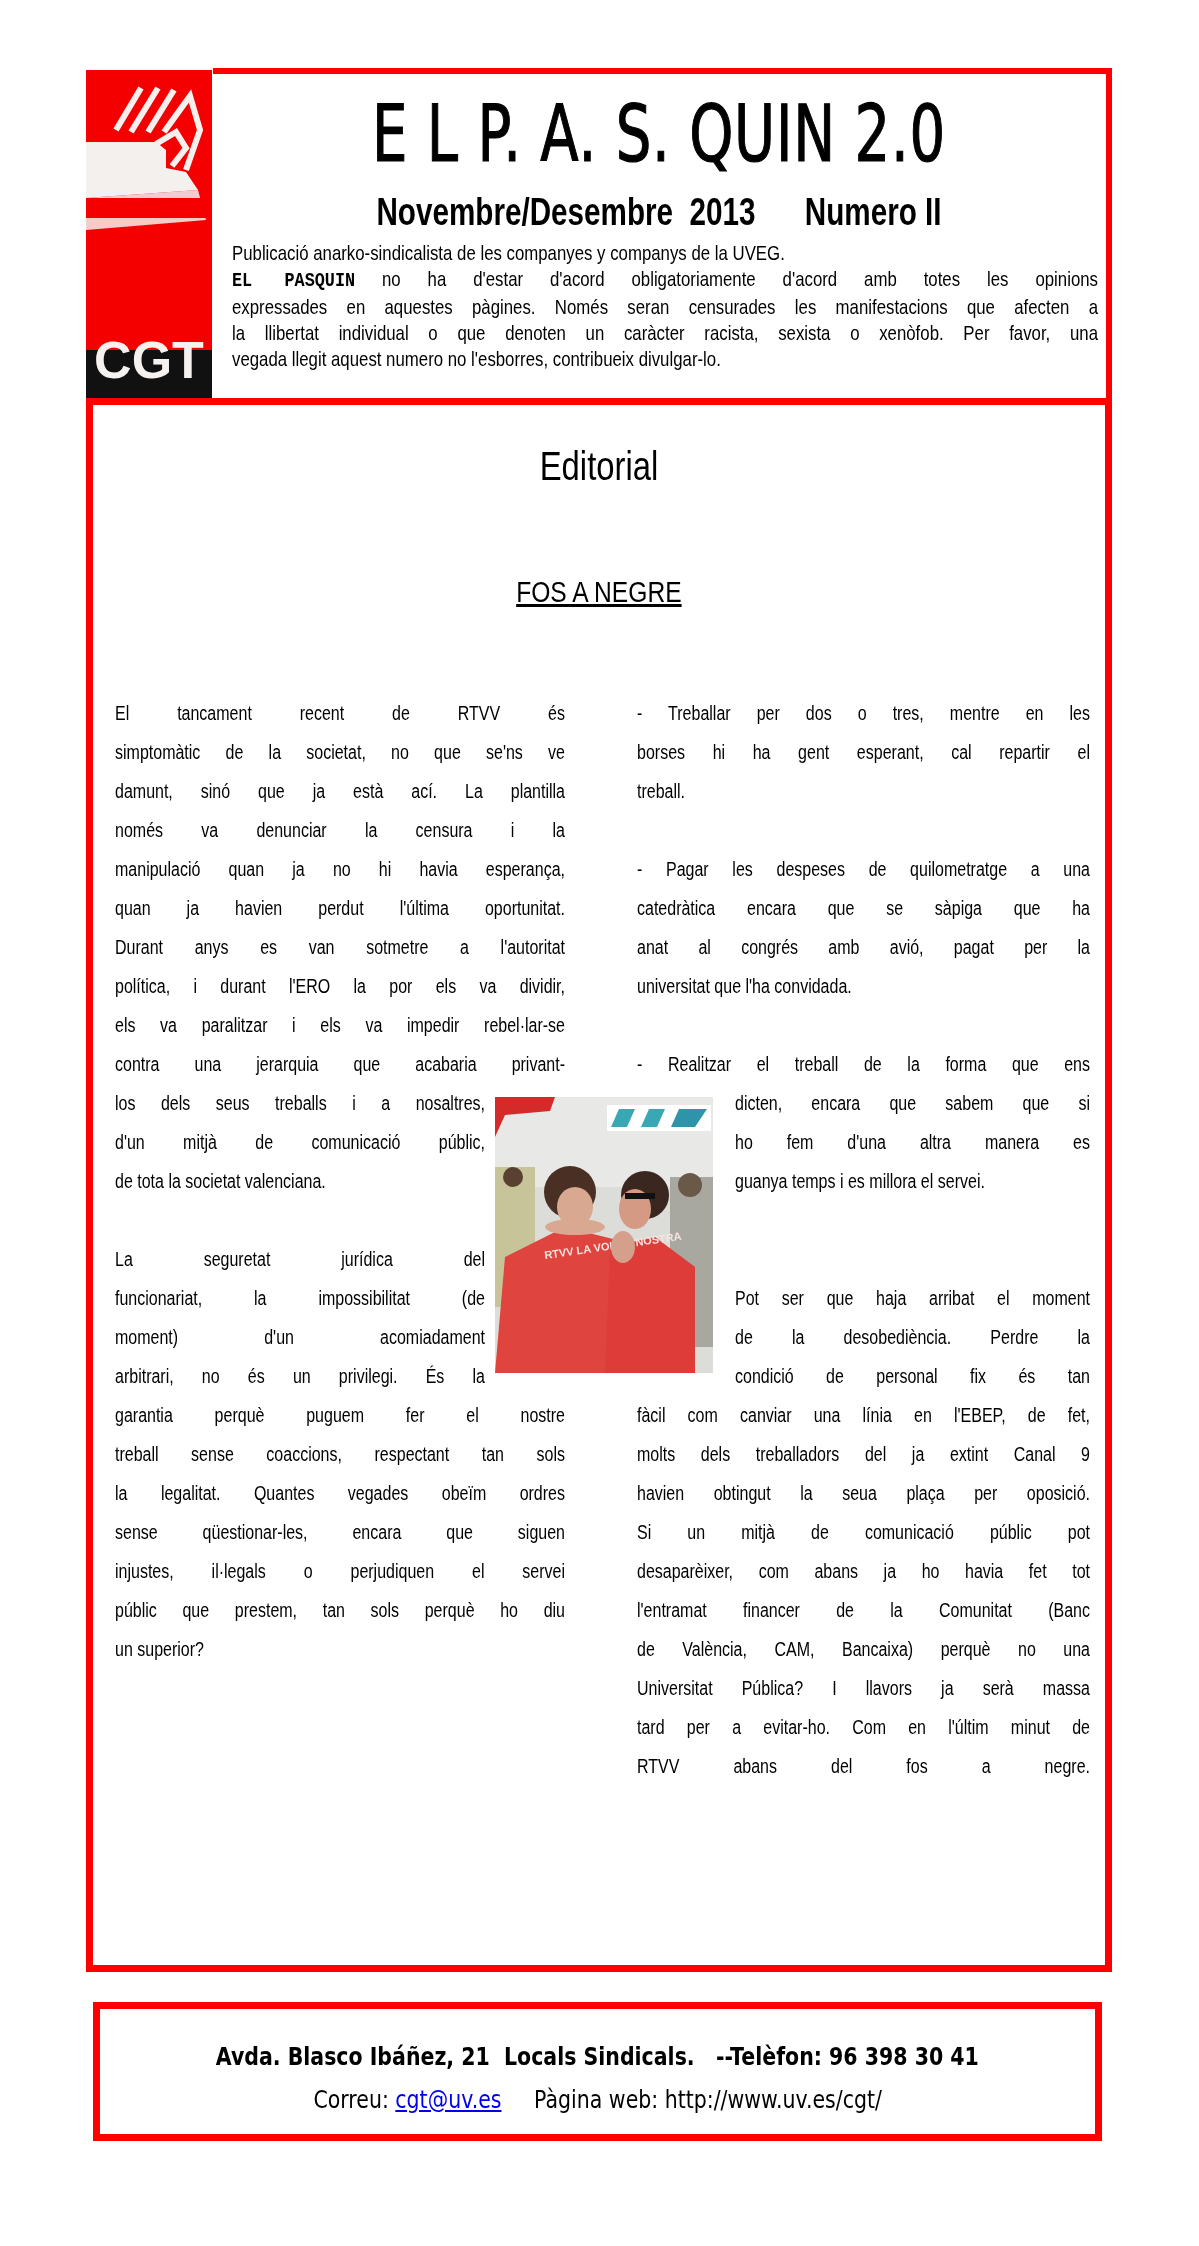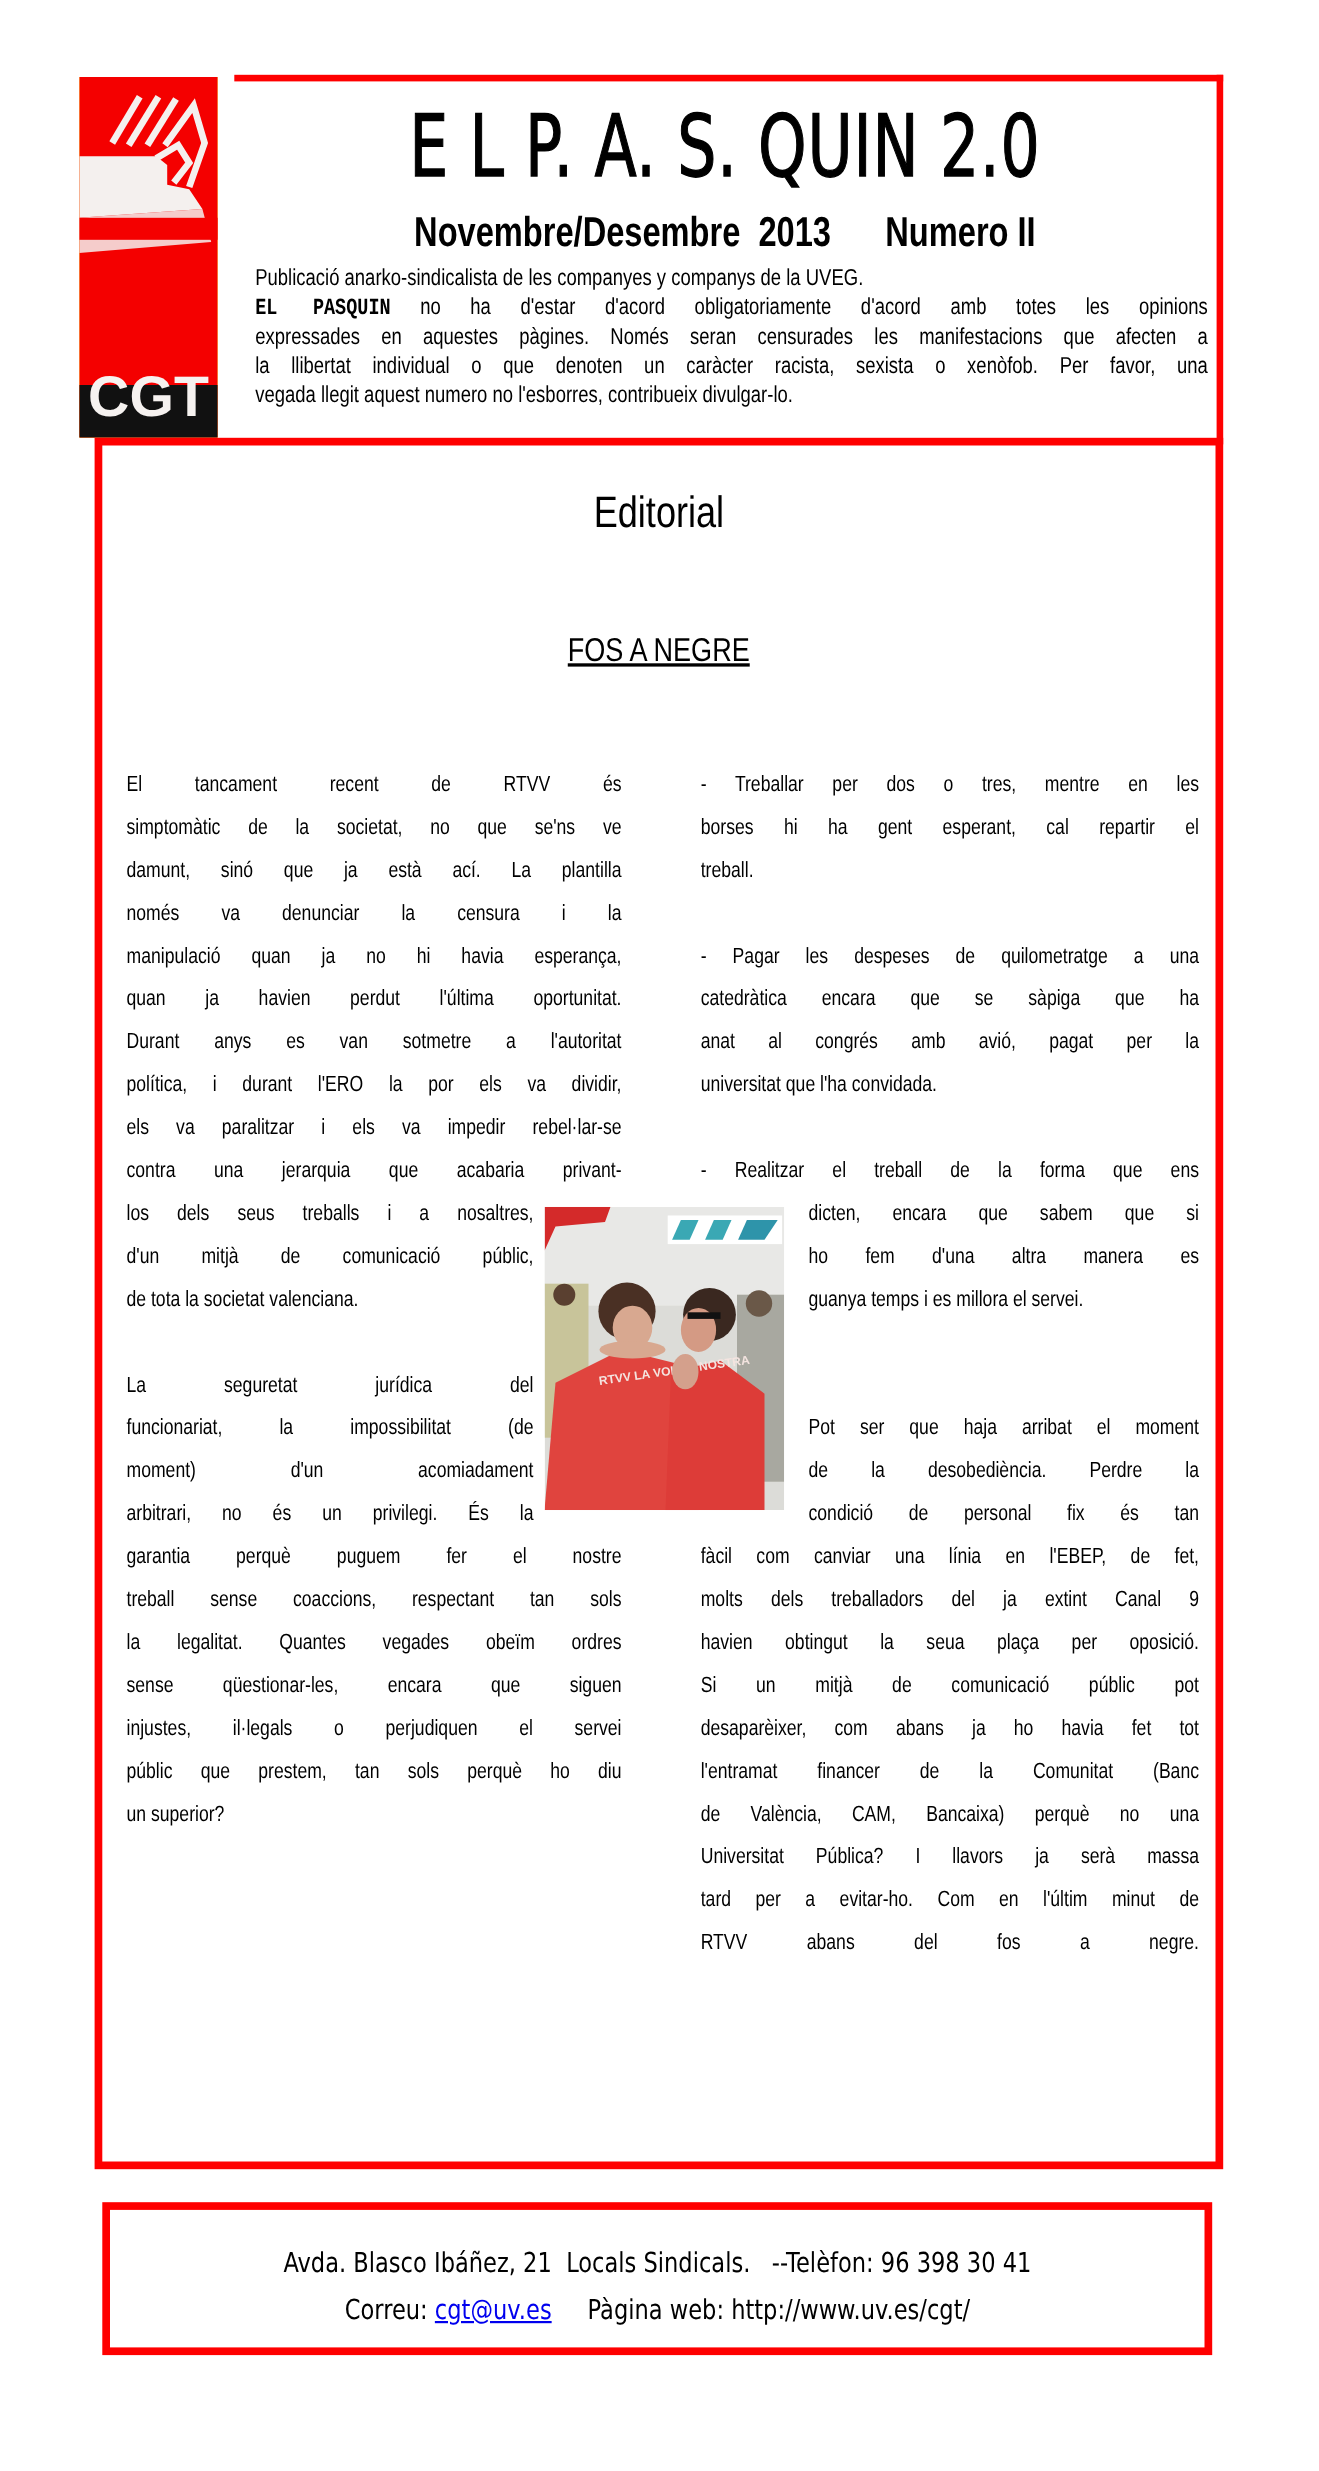--- a/index.html
+++ b/index.html
@@ -1,20 +1,20 @@
 <!DOCTYPE html>
 <html><head>
 <meta charset="utf-8">
 <style>
   html, body { margin:0; padding:0; background:#ffffff; }
   body { width:1199px; height:2246px; position:relative; overflow:hidden; font-family:"Liberation Sans", sans-serif; color:#000; }
   .abs { position:absolute; }
 
   
-  .logo { left:72px; top:70px; width:126px; height:328px; background:#fde047; overflow:hidden; }
+  .logo { left:86px; top:70px; width:126px; height:328px; background:#fde047; overflow:hidden; }
   .logo svg { display:block; }
 
   
   .header-box { left:213px; top:68px; width:899px; height:336px; box-sizing:border-box; border:6px solid #ff0000; border-left:none; border-bottom:none; }
   .header-title { left:213px; top:88px; width:892px; text-align:center; font-family:"DejaVu Sans", sans-serif; font-size:78px; line-height:92px; letter-spacing:1px; transform:scaleX(0.72); transform-origin:center; font-weight:400; -webkit-text-stroke:1.2px #000; }
   .header-sub { left:213px; top:188px; width:892px; text-align:center; font-family:"Liberation Sans", sans-serif; font-weight:700; font-size:38px; line-height:48px; transform:scaleX(0.78); transform-origin:center; white-space:pre; }
   .header-note { left:232px; top:240px; width:866px; font-family:"Liberation Sans", sans-serif; font-size:21px; line-height:26px; }
   .header-note .line { display:block; text-align:justify; text-align-last:justify; white-space:nowrap; transform:scaleX(0.8); transform-origin:left; width:125%; }
   .header-note .line.last { text-align-last:left; }
   .header-note .line.first { text-align-last:left; }
@@ -155,14 +155,14 @@
     <rect x="130" y="96" width="30" height="6" fill="#111"></rect>
     <path d="M0 276 L10 160 L70 130 L130 145 L145 200 L140 276 Z" fill="#e0443e"></path>
     <path d="M110 276 L115 150 L160 140 L200 170 L200 276 Z" fill="#dd3c38"></path>
     <text x="50" y="162" font-family="Liberation Sans, sans-serif" font-weight="700" font-size="18" fill="#f4e4e0" transform="rotate(-8 50 162)" style="font-size:11px">RTVV LA VOLEM NOSTRA</text>
     <ellipse cx="80" cy="130" rx="30" ry="8" fill="#d8a890"></ellipse>
     <ellipse cx="128" cy="150" rx="12" ry="16" fill="#d4a08c"></ellipse>
   </svg>
 </div>
 
 <div class="abs footer-box"></div>
-<div class="abs footer-line" style="top:2040px;"><span class="inner">Avda. Blasco Ibáñez, 21  Locals Sindicals.   --Telèfon: 96 398 30 41</span></div>
+<div class="abs footer-line" style="top:2040px;font-weight:bold;"><span class="inner">Avda. Blasco Ibáñez, 21  Locals Sindicals.   --Telèfon: 96 398 30 41</span></div>
 <div class="abs footer-line" style="top:2083px;"><span class="inner"><span>Correu: </span><a class="footer-link">cgt@uv.es</a><span>     Pàgina web: http://www.uv.es/cgt/</span></span></div>
 
 </body></html>

